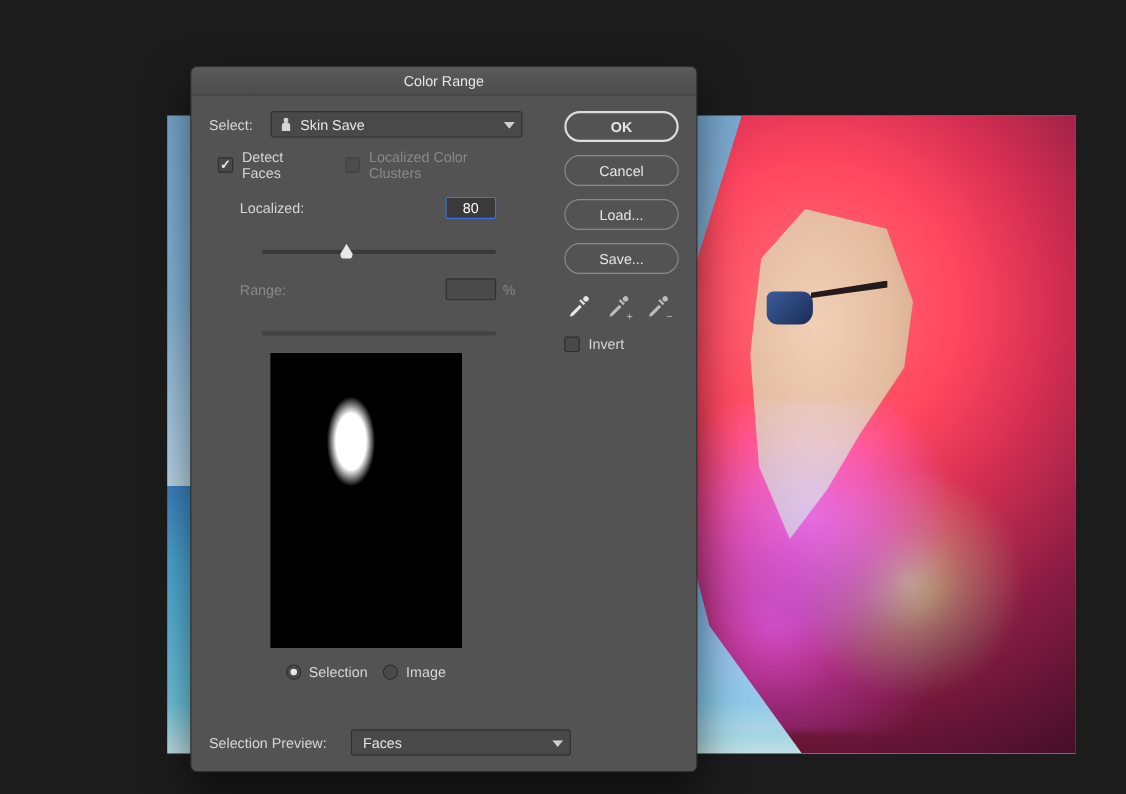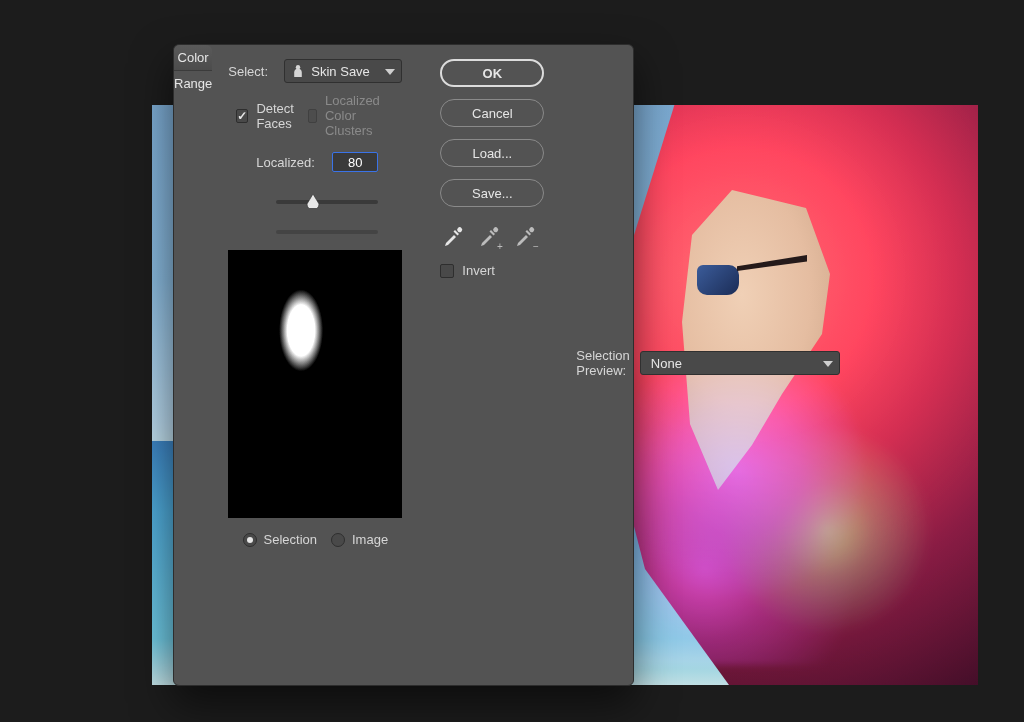--- a/index.html
+++ b/index.html
@@ -74,28 +74,29 @@
     content:"";
     position:absolute; left:40px; top:0px; width:70px; height:16px;
     background: #251a1a;
     clip-path: polygon(0% 70%, 100% 0%, 100% 40%, 0% 100%);
   }
 
   
   .dialog {
     position: absolute;
     left: 173px;
-    top: 44px;
+    top: 60px;
     width: 461px;
     height: 642px;
     background: #535353;
     border: 1px solid #2d2d2d;
     border-radius: 6px;
     box-shadow: 0 18px 40px rgba(0,0,0,0.55);
     display: flex;
+    flex-direction: column;
   }
   .dialog-titlebar {
     height: 26px;
     background: linear-gradient(#5a5a5a,#4c4c4c);
     border-bottom: 1px solid #3b3b3b;
     border-radius: 6px 6px 0 0;
     color: #e6e6e6;
     text-align: center;
     line-height: 26px;
     font-size: 13px;
@@ -313,20 +314,25 @@
       <div style="padding:0 24px 0 48px;">
         <div class="slider-track">
           <div class="slider-thumb" style="left:36%;">
             <svg width="14" height="14" viewBox="0 0 14 14">
               <path d="M7 0 L13 10 A4 4 0 0 1 1 10 Z" fill="#e8e8e8" stroke="#2e2e2e" stroke-width="0.6"></path>
             </svg>
           </div>
         </div>
       </div>
 
+      <div class="row" style="padding-left:28px; margin-top:14px;">
+        <span class="label dim" style="flex:1;">Range:</span>
+        <div class="num-blank"></div>
+        <span class="label dim" style="width:24px; padding-left:6px;">%</span>
+      </div>
       <div style="padding:0 24px 0 48px;">
         <div class="slider-track disabled"></div>
       </div>
 
       <div class="preview-wrap">
         <div class="preview-noise"></div>
       </div>
 
       <div class="row" style="justify-content:center; margin-top:14px;">
         <span class="radio checked"></span>
@@ -372,23 +378,23 @@
 
       <div class="row" style="margin:0;">
         <span class="chk"></span>
         <span class="label">Invert</span>
       </div>
     </div>
 
   </div>
 
   <div class="dialog-footer">
-    <span class="label" style="margin-right:10px;">Selection Preview:</span>
+    <span class="label" style="margin-right:22px;">Selection Preview:</span>
     <div class="ps-select" style="flex:0 0 200px; padding-left:10px;">
-      <span>None</span>
+      <span>Faces</span>
       <span class="sel-caret">
         <svg width="10" height="6" viewBox="0 0 10 6">
             <path d="M0 0 L5 6 L10 0 Z" fill="#cfcfcf"></path>
           </svg>
       </span>
     </div>
   </div>
 
 </div>
 

